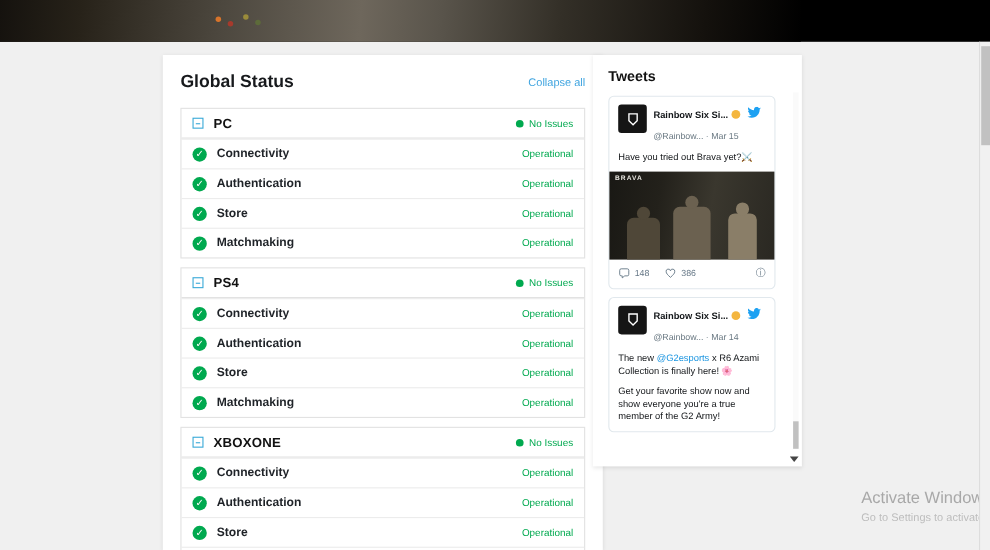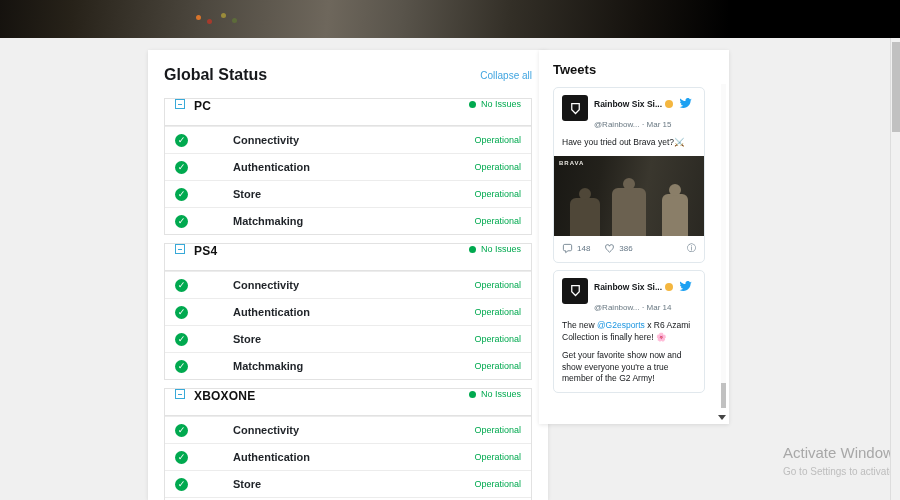--- a/index.html
+++ b/index.html
@@ -18,29 +18,29 @@
   .bd4 { left:232px; top:18px; background:#5d6b3a; }
 
   
   .status-card { position:absolute; left:148px; top:50px; width:400px; height:450px;
     background:#fff; box-shadow:0 1px 4px rgba(0,0,0,.10); padding:16px 16px 0; overflow:hidden; }
   .card-head { display:flex; align-items:center; justify-content:space-between; margin-bottom:14px; }
   .card-head h1 { font-size:16px; color:#17191c; }
   .collapse-all { font-size:10px; color:#41a5e0; cursor:pointer; text-decoration:none; }
 
   .platform { border:1px solid #e2e2e2; margin-bottom:8px; background:#fff; }
-  .platform-header { display:flex; align-items:flex-start; height:27px; padding:0 10px;
+  .platform-header { display:flex; align-items:center; height:27px; padding:0 10px;
     border-bottom:1px solid #e2e2e2; cursor:pointer; }
   .minus-icon { width:10px; height:10px; border:1px solid #38a9d8; position:relative; flex:none; }
   .minus-icon::after { content:""; position:absolute; left:2px; right:2px; top:4px; height:1px; background:#38a9d8; }
   .platform-name { font-size:12px; font-weight:bold; color:#111; margin-left:9px; letter-spacing:.2px; }
   .no-issues { margin-left:auto; display:flex; align-items:center; font-size:9px; color:#00a94f; }
   .pill-dot { width:7px; height:7px; border-radius:50%; background:#00a94f; margin-right:5px; }
 
-  .service-row { display:flex; align-items:center; height:27px; padding:0 10px; border-top:1px solid #ececec;gap:36px; }
+  .service-row { display:flex; align-items:center; height:27px; padding:0 10px; border-top:1px solid #ececec; }
   .service-row:first-child { border-top:none; }
   .check-icon { width:13px; height:13px; border-radius:50%; background:#00a94f; position:relative; flex:none; }
   .check-icon::after { content:"✓"; position:absolute; inset:0; color:#fff; font-size:9px; line-height:13px; text-align:center; }
   .service-name { font-size:11px; font-weight:bold; color:#1f2328; margin-left:9px; }
   .operational { margin-left:auto; font-size:9px; color:#00a94f; }
 
   
   .tweets-card { position:absolute; left:539px; top:50px; width:190px; height:374px;
     background:#fff; box-shadow:0 1px 4px rgba(0,0,0,.10); padding:12px 12px 10px 14px; overflow:hidden; }
   .tweets-card h2 { font-size:13px; color:#111; margin-bottom:10px; }

